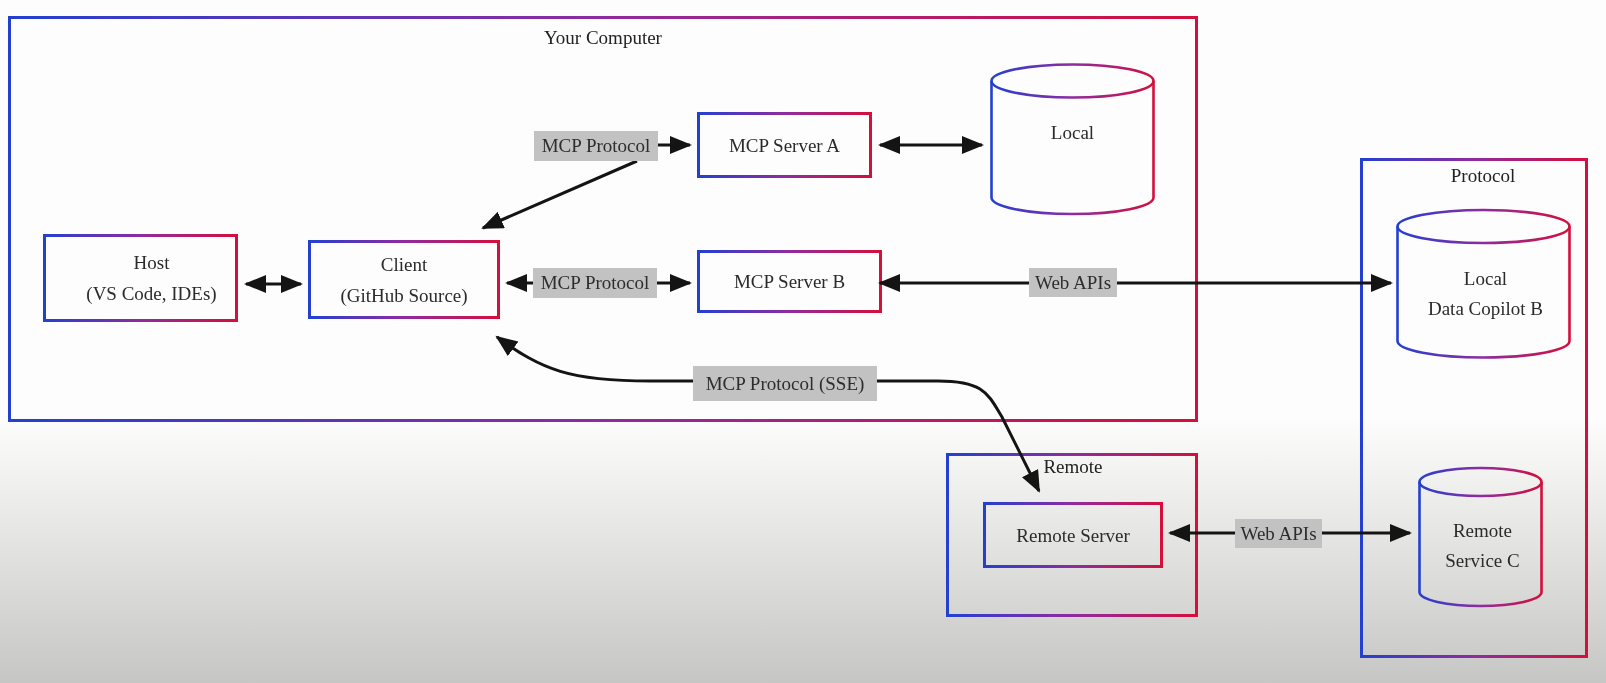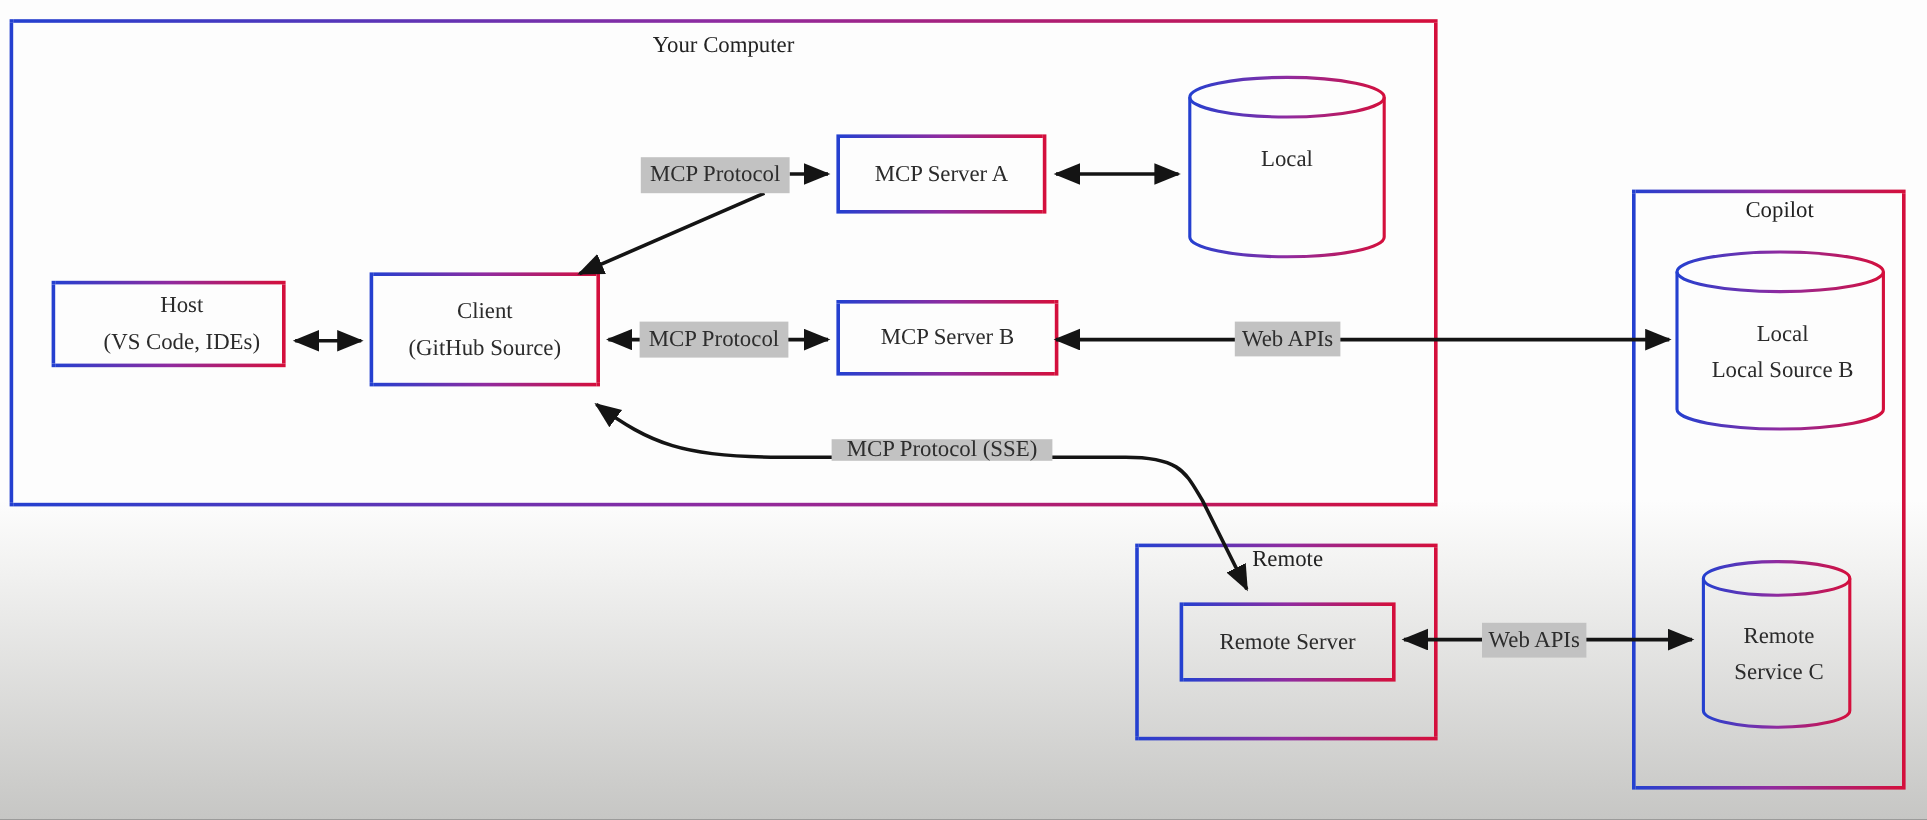--- a/index.html
+++ b/index.html
@@ -45,29 +45,29 @@
 </head>
 <body>
 
 <div class="stage">
 
   <div class="gbox" style="left:8px;top:16px;width:1190px;height:406px;"></div>
   <div class="gbox" style="left:1360px;top:158px;width:228px;height:500px;"></div>
   <div class="gbox" style="left:946px;top:453px;width:252px;height:164px;"></div>
 
   <div class="container-label" style="left:503px;top:27px;">Your Computer</div>
-  <div class="container-label" style="left:1383px;top:165px;">Copilot</div>
+  <div class="container-label" style="left:1383px;top:165px;">Protocol</div>
   <div class="container-label" style="left:973px;top:456px;">Remote</div>
 
-  <div class="gbox node white" style="left:43px;top:234px;width:195px;height:72px;padding-left:22px;">
+  <div class="gbox node white" style="left:43px;top:234px;width:195px;height:88px;padding-left:22px;">
     <span>Host</span>
     <span>(VS Code, IDEs)</span>
   </div>
 
-  <div class="gbox node white" style="left:308px;top:227px;width:192px;height:95px;">
+  <div class="gbox node white" style="left:308px;top:240px;width:192px;height:79px;">
     <span>Client</span>
     <span>(GitHub Source)</span>
   </div>
 
   <div class="gbox node white" style="left:697px;top:112px;width:175px;height:66px;">
     <span>MCP Server A</span>
   </div>
 
   <div class="gbox node white" style="left:697px;top:250px;width:185px;height:63px;">
     <span>MCP Server B</span>
@@ -98,21 +98,21 @@
         <stop offset="0%" stop-color="#2440d0"></stop>
           <stop offset="50%" stop-color="#8f2ba0"></stop>
           <stop offset="100%" stop-color="#d40f3c"></stop>
       </linearGradient>
     </defs>
     <path d="M 3.5 18.5 V 133 A 86 16.5 0 0 0 175.5 133 V 18.5" fill="none" stroke="url(#gB)" stroke-width="2.6"></path>
     <ellipse cx="89.5" cy="18.5" rx="86" ry="16.5" fill="none" stroke="url(#gB)" stroke-width="2.6"></ellipse>
   </svg>
   <div class="cyl-text" style="left:1398px;top:264px;width:175px;">
     <div>Local</div>
-    <div>Local Source B</div>
+    <div>Data Copilot B</div>
   </div>
 
   <svg class="cyl" style="left:1416px;top:466px;" width="129" height="142">
     <defs>
       <linearGradient id="gC" x1="0%" y1="0%" x2="100%" y2="0%">
         <stop offset="0%" stop-color="#2440d0"></stop>
           <stop offset="50%" stop-color="#8f2ba0"></stop>
           <stop offset="100%" stop-color="#d40f3c"></stop>
       </linearGradient>
     </defs>
@@ -137,17 +137,17 @@
       <path d="M 507 283 L 690 283" marker-start="url(#ah)" marker-end="url(#ah)"></path>
       <path d="M 880 145 L 982 145" marker-start="url(#ah)" marker-end="url(#ah)"></path>
       <path d="M 880 283 L 1391 283" marker-start="url(#ah)" marker-end="url(#ah)"></path>
       <path d="M 1170 533 L 1410 533" marker-start="url(#ah)" marker-end="url(#ah)"></path>
       <path d="M 497 337 C 542 370 570 381 650 381 L 938 381 C 984 381 988 394 1002 417 L 1039 491" marker-start="url(#ah)" marker-end="url(#ah)"></path>
     </g>
   </svg>
 
   <div class="edge-label zlabels" style="left:534px;top:131px;width:124px;height:30px;">MCP Protocol</div>
   <div class="edge-label zlabels" style="left:533px;top:268px;width:124px;height:30px;">MCP Protocol</div>
-  <div class="edge-label zlabels" style="left:693px;top:366px;width:184px;height:18px;">MCP Protocol (SSE)</div>
+  <div class="edge-label zlabels" style="left:693px;top:366px;width:184px;height:35px;">MCP Protocol (SSE)</div>
   <div class="edge-label zlabels" style="left:1029px;top:268px;width:88px;height:29px;">Web APIs</div>
   <div class="edge-label zlabels" style="left:1235px;top:519px;width:87px;height:29px;">Web APIs</div>
 
 </div>
 
 </body></html>

